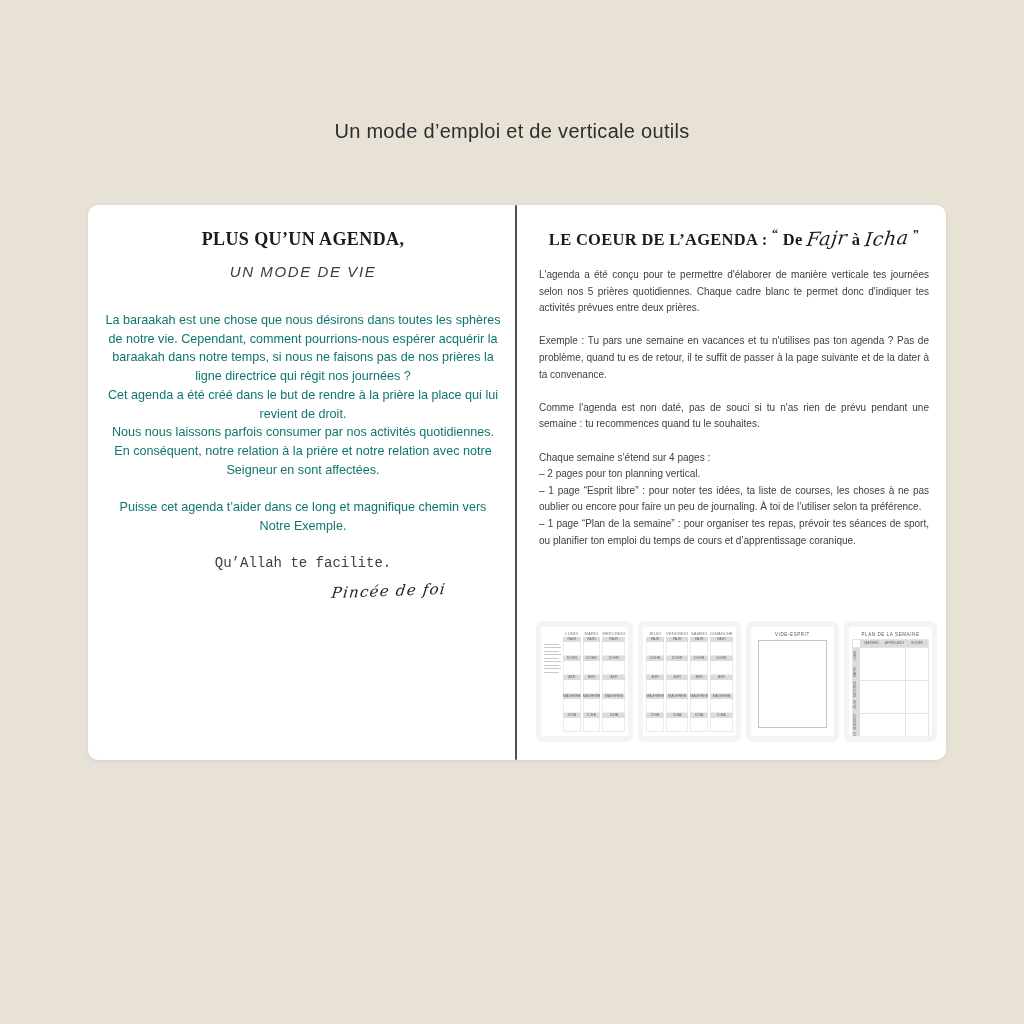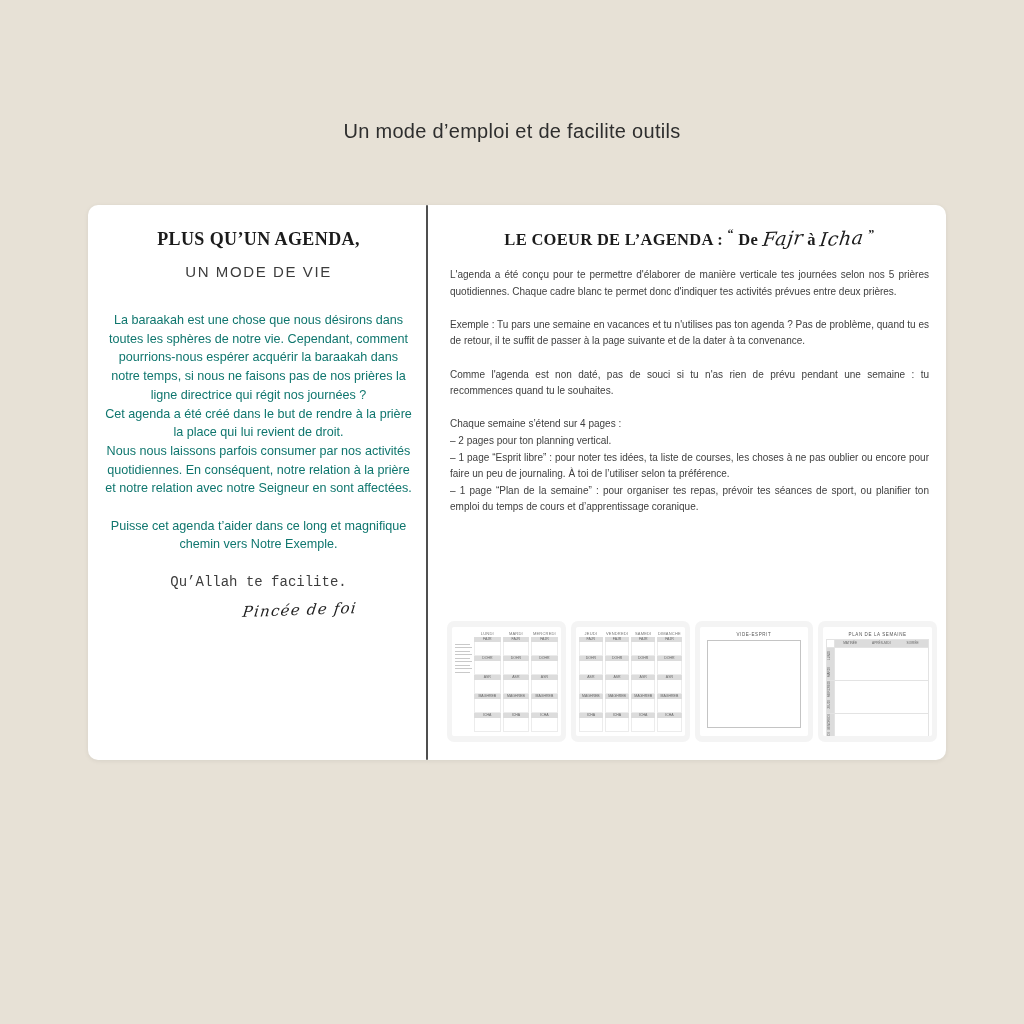--- a/index.html
+++ b/index.html
@@ -12,27 +12,27 @@
   .page-title{
     position:absolute;top:107px;left:0;width:100%;
     text-align:center;font-size:20px;font-weight:400;color:#2e2e2e;letter-spacing:.3px;
   }
   .card{
     position:absolute;left:88px;top:205px;width:858px;height:555px;
     background:#ffffff;border-radius:10px;display:flex;
     box-shadow:0 1px 5px rgba(0,0,0,.07);
   }
   .page{box-sizing:border-box;position:relative;}
-  .page.left{width:338px;padding:24px 13px 0 16px;text-align:center;}
+  .page.left{width:427px;padding:24px 13px 0 16px;text-align:center;}
   .divider{width:2px;background:#4f4f4f;border-radius:1px;}
   .page.right{flex:1;padding:22px 17px 0 22px;}
 
   
   .lp-h1{font-family:"Liberation Serif", serif;font-weight:700;font-size:18px;color:#1b1b1b;letter-spacing:.4px;}
-  .lp-h2{margin-top:13px;font-size:15px;letter-spacing:1.6px;color:#3c3c3c;font-weight:400;}
+  .lp-h2{margin-top:13px;font-size:15px;letter-spacing:1.6px;color:#3c3c3c;font-weight:400;font-style:italic;}
   .lp-body{margin-top:31px;font-size:12.6px;line-height:18.7px;color:#0f766e;}
   .lp-body p{margin:0 0 18.7px;white-space:pre-line;}
   .lp-closing{margin:18.7px 0 0;font-size:14px;line-height:18.7px;color:#3e3e3e;white-space:pre-line;font-family:Liberation Mono, monospace;}
   .signature{
     margin-top:9px;text-align:right;padding-right:56px;color:#1e1e1e;
     font-family:"DejaVu Serif", serif;font-style:italic;font-size:15px;letter-spacing:1.2px;
   }
   .signature span{display:inline-block;transform:skewX(-9deg) rotate(-2deg);}
 
   
@@ -66,21 +66,21 @@
   .t-week{flex-direction:column;display:flex;}
   .w-grid{flex:1;display:grid;grid-template-columns:7px 1fr 1fr 1fr;grid-template-rows:7px repeat(7,1fr);gap:0.5px;background:#e3e3e3;border:0.5px solid #e3e3e3;}
   .w-corner{background:#fff;}
   .w-head{background:#dcdcdc;font-size:3.2px;line-height:7px;text-align:center;color:#666;overflow:hidden;}
   .w-day{background:#dcdcdc;overflow:hidden;font-size:3px;color:#666;writing-mode:vertical-rl;transform:rotate(180deg);text-align:center;}
   .w-cell{background:#fff;}
 </style>
 </head>
 <body>
 
-<h1 class="page-title">Un mode d’emploi et de facilite outils</h1>
+<h1 class="page-title">Un mode d’emploi et de verticale outils</h1>
 
 <div class="card">
 
   <div class="page left">
     <div class="lp-h1">PLUS QU’UN AGENDA,</div>
     <div class="lp-h2">UN MODE DE VIE</div>
     <div class="lp-body">
       <p>La baraakah est une chose que nous désirons dans toutes les sphères de notre vie. Cependant, comment pourrions-nous espérer acquérir la baraakah dans notre temps, si nous ne faisons pas de nos prières la ligne directrice qui régit nos journées ?
 Cet agenda a été créé dans le but de rendre à la prière la place qui lui revient de droit.
 Nous nous laissons parfois consumer par nos activités quotidiennes. En conséquent, notre relation à la prière et notre relation avec notre Seigneur en sont affectées.</p>

